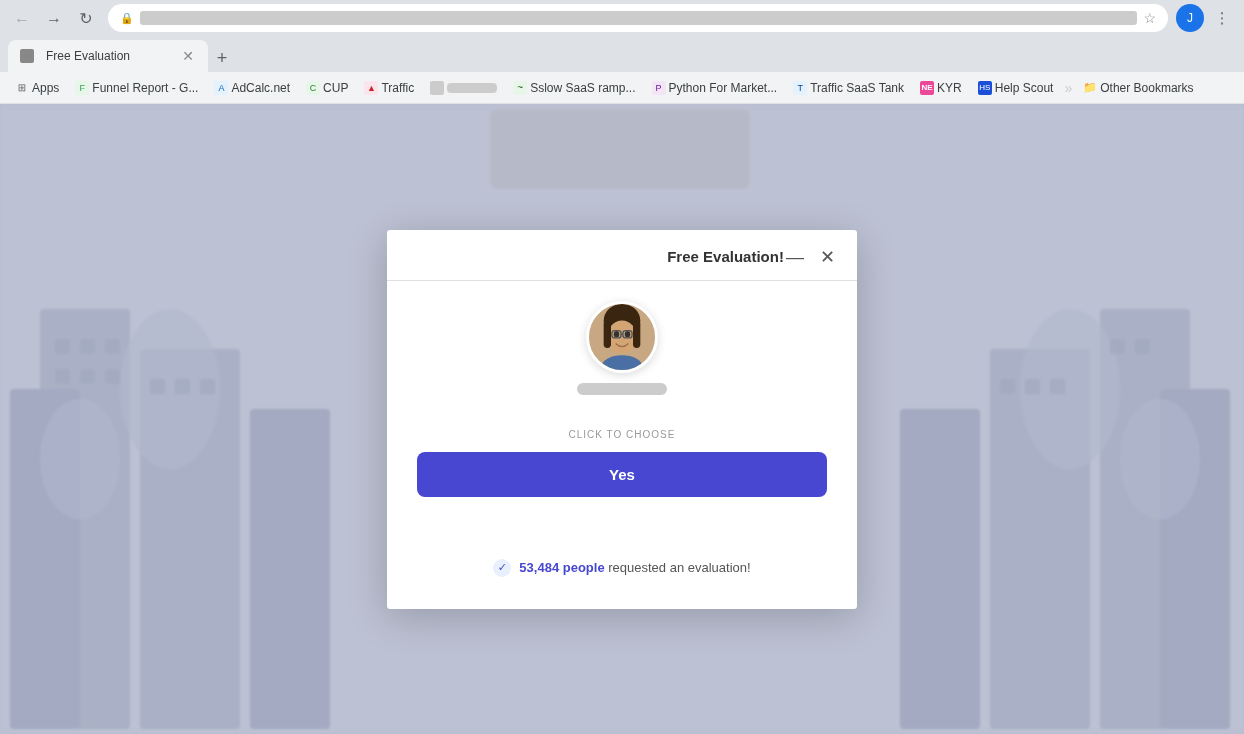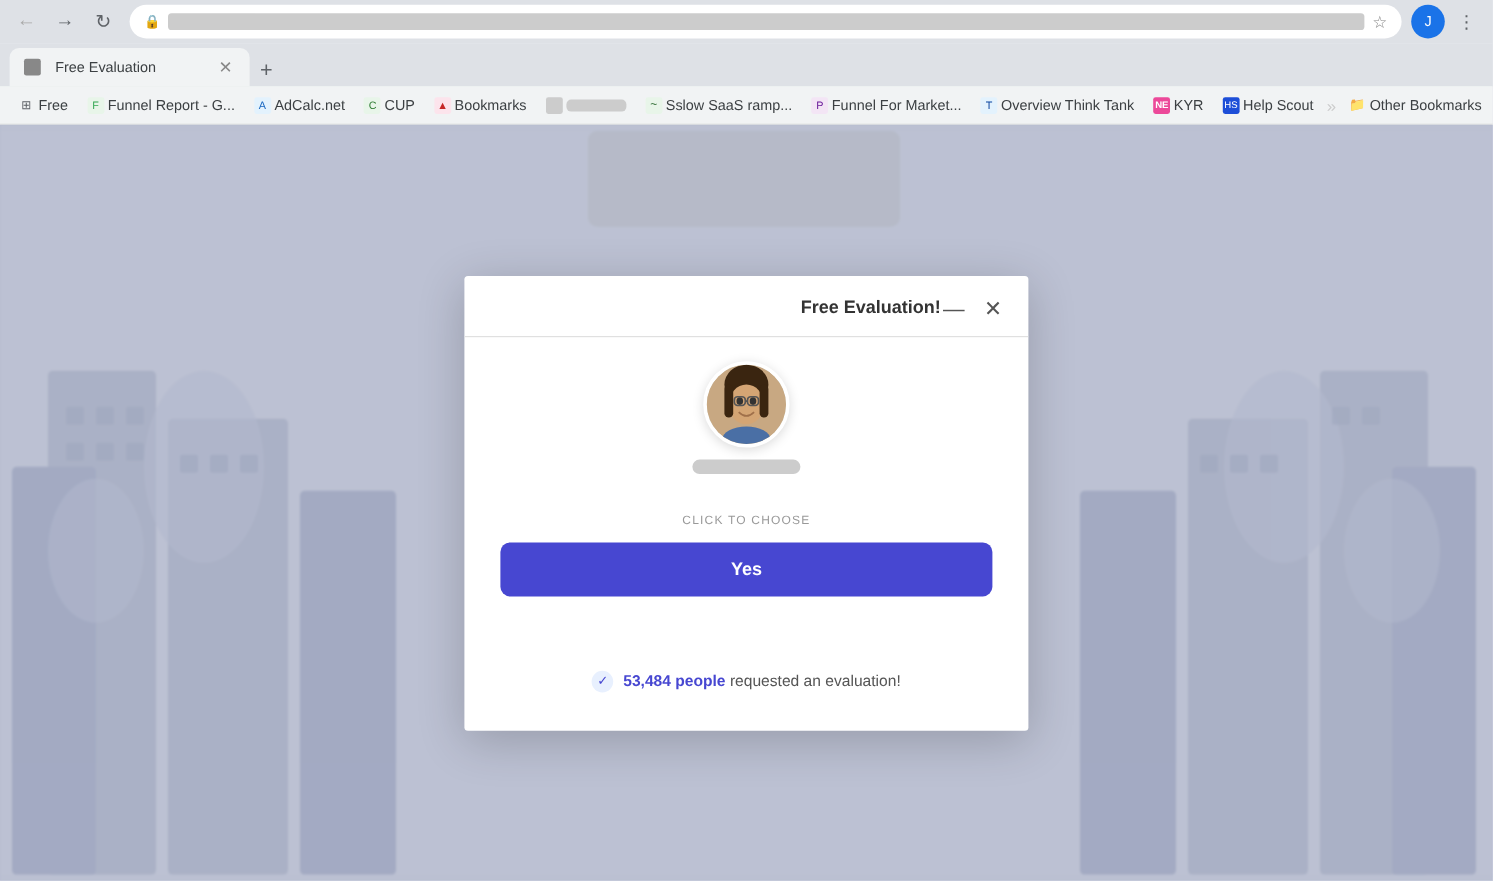--- a/index.html
+++ b/index.html
@@ -414,53 +414,53 @@
       <div class="tab-favicon"></div>
       <span class="tab-title">Free Evaluation</span>
       <span class="tab-close">✕</span>
     </div>
     <button class="new-tab-btn">+</button>
   </div>
 
   <div class="bookmark-bar">
     <div class="bookmark-item">
       <span class="bookmark-favicon" style="color:#5f6368;">⊞</span>
-      <span>Free</span>
+      <span>Apps</span>
     </div>
     <div class="bookmark-item">
       <span class="bookmark-favicon" style="background:#e8f5e9;color:#34a853;font-size:9px;">F</span>
       <span>Funnel Report - G...</span>
     </div>
     <div class="bookmark-item">
       <span class="bookmark-favicon" style="background:#e3f2fd;color:#1565c0;font-size:9px;">A</span>
       <span>AdCalc.net</span>
     </div>
     <div class="bookmark-item">
       <span class="bookmark-favicon" style="background:#e8f5e9;color:#2e7d32;font-size:9px;">C</span>
       <span>CUP</span>
     </div>
     <div class="bookmark-item">
       <span class="bookmark-favicon" style="background:#fce4ec;color:#c62828;font-size:9px;">▲</span>
-      <span>Bookmarks</span>
+      <span>Traffic</span>
     </div>
     <div class="bookmark-item">
       <span class="bookmark-favicon" style="background:#ccc;"></span>
       <span style="width:50px;height:10px;background:#ccc;border-radius:4px;"></span>
     </div>
     <div class="bookmark-item">
       <span class="bookmark-favicon" style="background:#e8f5e9;color:#1b5e20;font-size:10px;">~</span>
       <span>Sslow SaaS ramp...</span>
     </div>
     <div class="bookmark-item">
       <span class="bookmark-favicon" style="background:#f3e5f5;color:#6a1b9a;font-size:9px;">P</span>
-      <span>Funnel For Market...</span>
+      <span>Python For Market...</span>
     </div>
     <div class="bookmark-item">
       <span class="bookmark-favicon" style="background:#e3f2fd;color:#0d47a1;font-size:9px;">T</span>
-      <span>Overview Think Tank</span>
+      <span>Traffic SaaS Tank</span>
     </div>
     <div class="bookmark-item">
       <span class="bookmark-favicon" style="background:#ec4899;color:#fff;font-size:8px;font-weight:bold;">NE</span>
       <span>KYR</span>
     </div>
     <div class="bookmark-item">
       <span class="bookmark-favicon" style="background:#1d4ed8;color:#fff;font-size:8px;">HS</span>
       <span>Help Scout</span>
     </div>
     <span style="color:#ccc;font-size:14px;margin:0 2px;">»</span>

